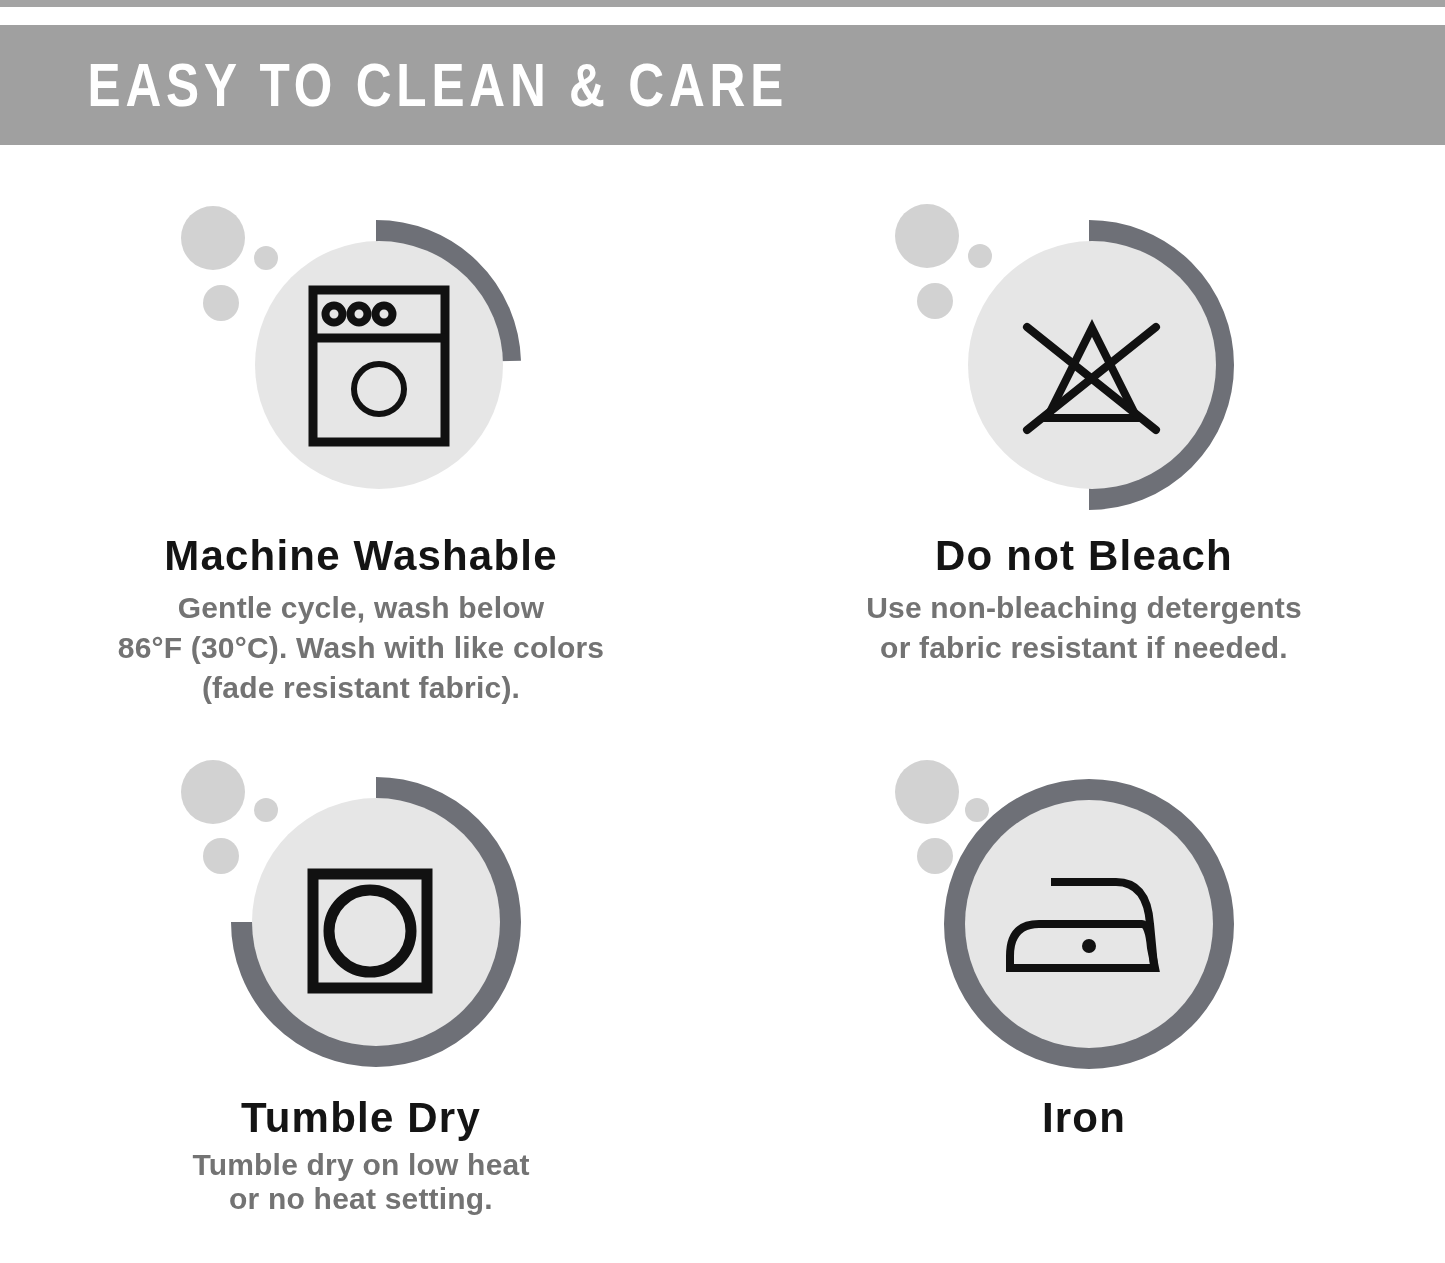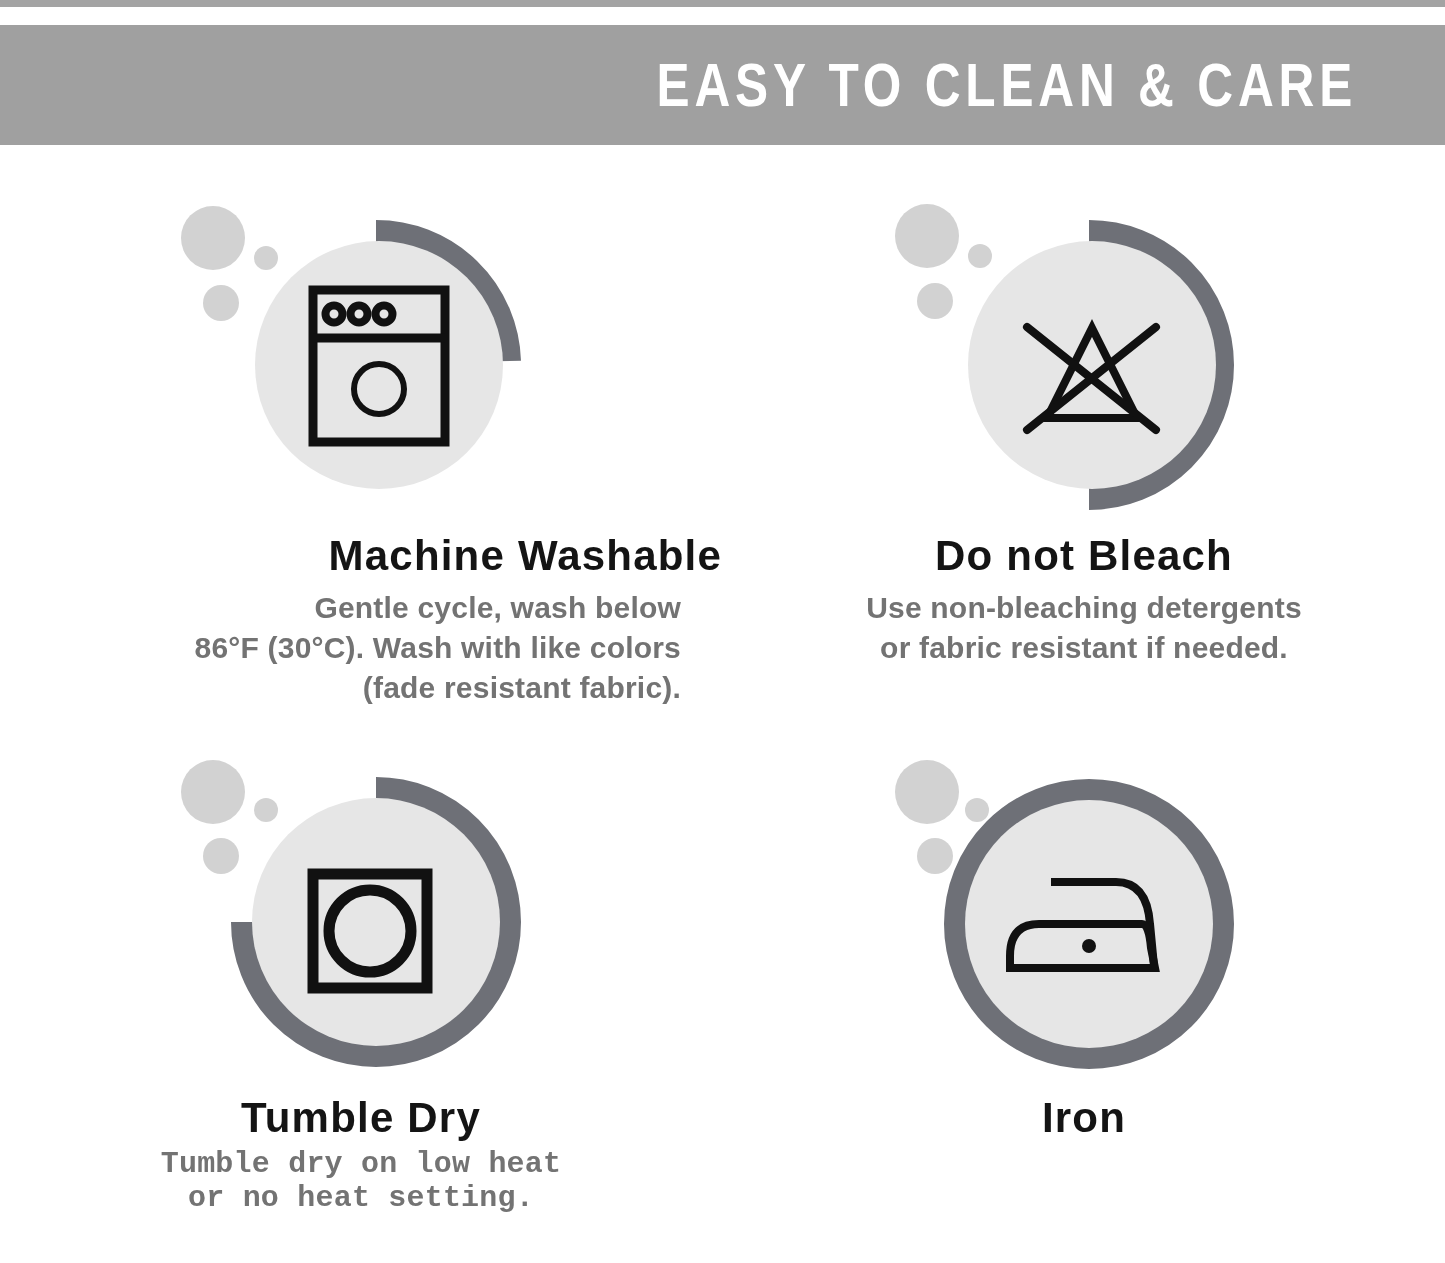--- a/index.html
+++ b/index.html
@@ -15,21 +15,21 @@
   
   .top-rule{
     position:absolute;left:0;top:0;width:1445px;height:7px;
     background:#a3a3a3;
   }
 
   
   .banner{
     position:absolute;left:0;top:25px;width:1445px;height:120px;
     background:#a0a0a0;
-    display:flex;align-items:center;justify-content:flex-end;
+    display:flex;align-items:center;justify-content:flex-start;
   }
   .banner-title{
     color:#ffffff;
     font-size:62px;
     font-weight:bold;
     letter-spacing:6px;
     line-height:1;
     text-transform:uppercase;
     transform:scaleX(0.80);
     transform-origin:center center;
@@ -39,21 +39,21 @@
 
   
   .grid{
     position:absolute;left:0;top:145px;width:1445px;height:1118px;
   }
   .card{
     position:absolute;
     width:722px;
     text-align:center;
   }
-  .card.c0{left:0px;   top:45px;text-align:right;}
+  .card.c0{left:0px;   top:45px;}
   .card.c1{left:723px; top:45px;}
   .card.c2{left:0px;   top:607px;}
   .card.c3{left:723px; top:607px;}
 
   .badge{
     position:relative;
     width:400px;height:350px;
     margin:0 auto;
   }
   .badge svg{display:block;width:400px;height:350px;}
@@ -71,21 +71,21 @@
     font-size:30px;
     font-weight:bold;
     color:#737373;
     letter-spacing:0.2px;
     line-height:1.33;
     margin:10px auto 0 auto;
     max-width:640px;
     white-space:pre-line;
     font-family:"Liberation Sans","DejaVu Sans",sans-serif;
   }
-  .card.c2 .card-body{line-height:1.12;margin-top:8px;font-family:Liberation Mono, monospace;}
+  .card.c2 .card-body{line-height:1.12;margin-top:8px;}
   .card.c0 .card-title{margin-top:-6px;}
   .card.c1 .card-title{margin-top:-6px;}
   .card.c2 .card-title{margin-top:-6px;}
   .card.c3 .card-title{margin-top:-6px;}
 </style>
 </head>
 <body>
 
 <div class="top-rule"></div>
 

